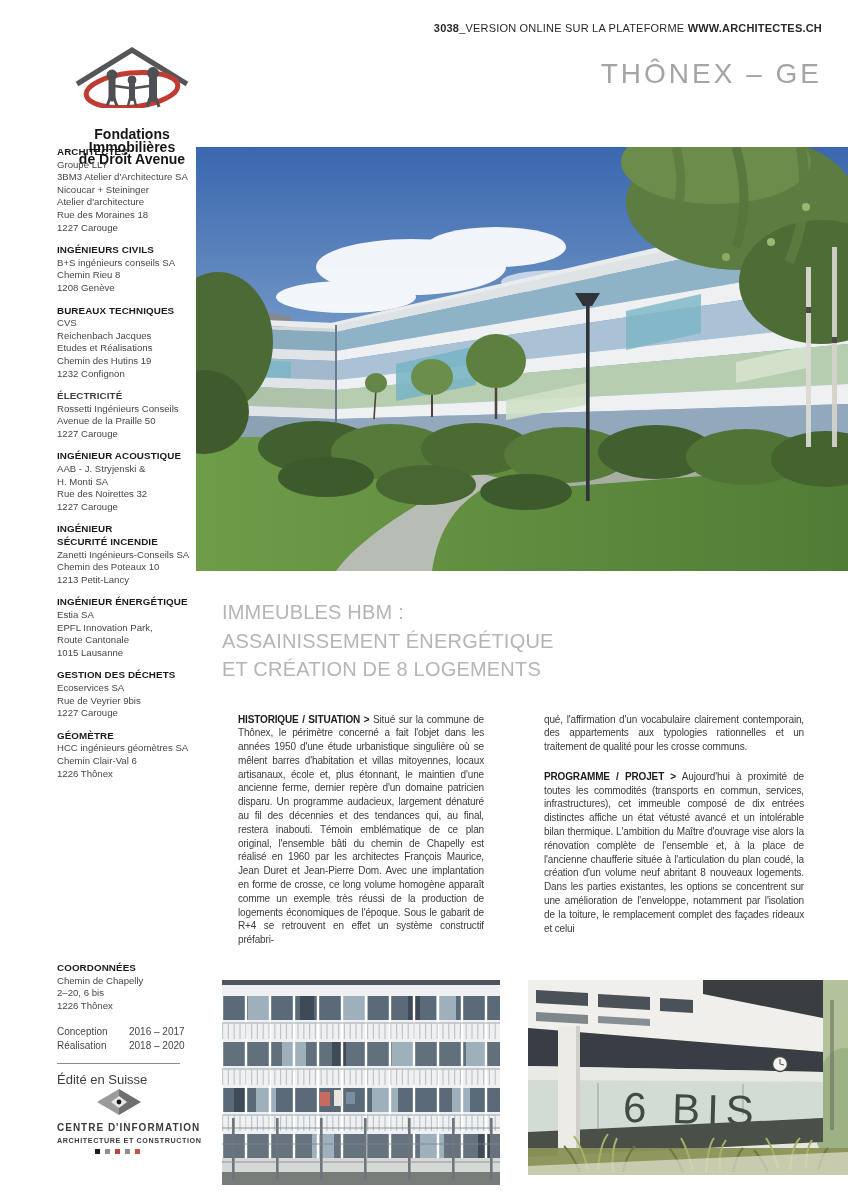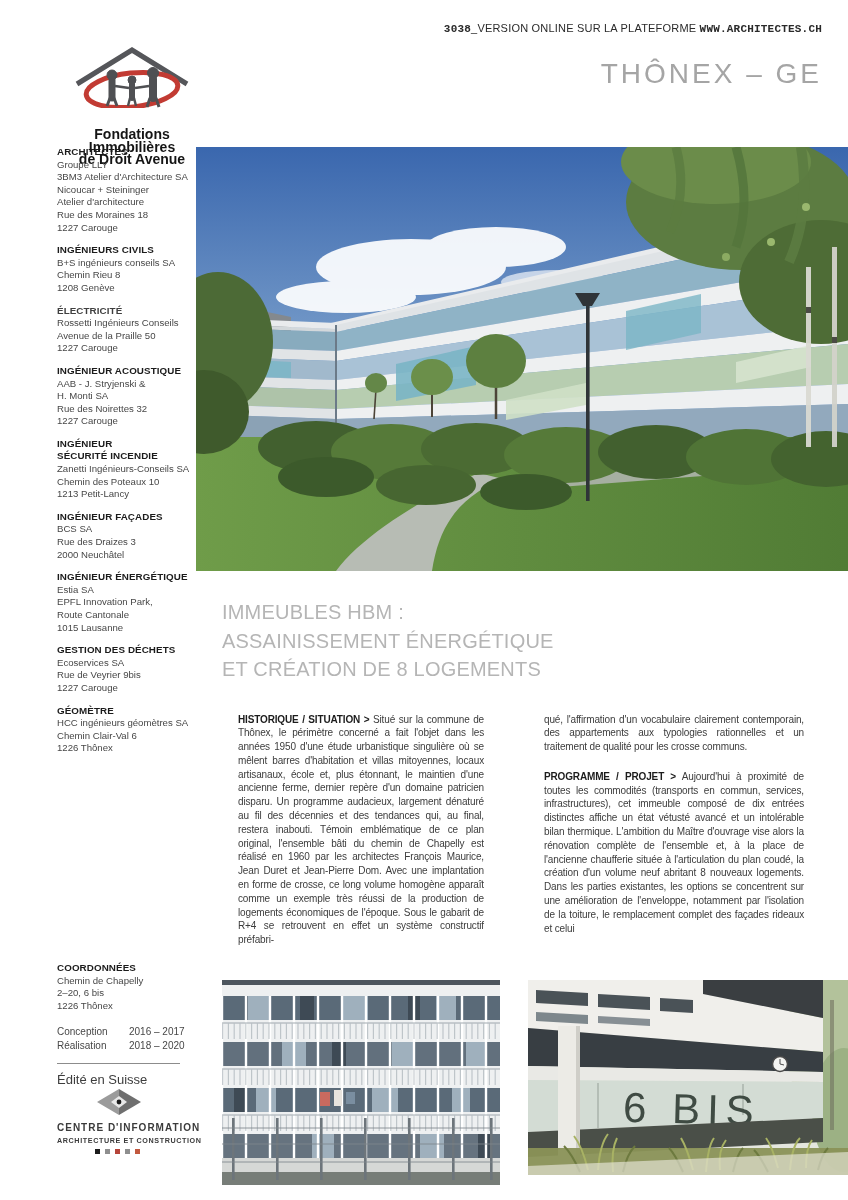--- a/index.html
+++ b/index.html
@@ -1,21 +1,21 @@
 <!DOCTYPE html>
 <html lang="fr"><head>
 <meta charset="utf-8">
 <style>
   html,body{margin:0;padding:0;background:#ffffff;}
   #page{position:relative;width:848px;height:1200px;background:#fff;overflow:hidden;
         font-family:"Liberation Sans", sans-serif;color:#3c3c3c;}
 
   
   .top-header{position:absolute;top:22px;right:26px;font-size:11px;letter-spacing:.2px;color:#2a2a2a;white-space:nowrap;}
-  .top-header .b{font-weight:700;font-family:Liberation Mono, monospace;}
+  .top-header .b{font-weight:700;}
 
   
   .brand{position:absolute;left:57px;top:42px;width:150px;text-align:center;}
   .brand .brand-text{font-size:14px;font-weight:700;color:#151515;line-height:12.5px;margin-top:16px;}
 
   
   .title{position:absolute;top:58px;right:26px;text-align:right;}
   .title .t1{font-size:30px;font-weight:700;color:#9a9a9a;letter-spacing:.5px;line-height:34px;}
   .title .t2{font-size:28px;font-weight:300;color:#a5a5a5;letter-spacing:3px;line-height:32px;}
 
@@ -98,44 +98,46 @@
 Rue des Moraines 18
 1227 Carouge</div>
     </div>
     <div class="sec">
       <div class="sec-h">INGÉNIEURS CIVILS</div>
       <div class="sec-b">B+S ingénieurs conseils SA
 Chemin Rieu 8
 1208 Genève</div>
     </div>
     <div class="sec">
+      <div class="sec-h">BUREAUX TECHNIQUES</div>
+      <div class="sec-b">CVS
+Reichenbach Jacques
+Etudes et Réalisations
+Chemin des Hutins 19
+1232 Confignon</div>
+    </div>
+    <div class="sec">
       <div class="sec-h light">ÉLECTRICITÉ</div>
       <div class="sec-b">Rossetti Ingénieurs Conseils
 Avenue de la Praille 50
 1227 Carouge</div>
     </div>
     <div class="sec">
       <div class="sec-h">INGÉNIEUR ACOUSTIQUE</div>
       <div class="sec-b">AAB - J. Stryjenski &amp;
 H. Monti SA
 Rue des Noirettes 32
 1227 Carouge</div>
     </div>
     <div class="sec">
       <div class="sec-h">INGÉNIEUR
 SÉCURITÉ INCENDIE</div>
       <div class="sec-b">Zanetti Ingénieurs-Conseils SA
 Chemin des Poteaux 10
 1213 Petit-Lancy</div>
-    </div>
-    <div class="sec">
-      <div class="sec-h">INGÉNIEUR FAÇADES</div>
-      <div class="sec-b">BCS SA
-Rue des Draizes 3
-2000 Neuchâtel</div>
     </div>
     <div class="sec">
       <div class="sec-h">INGÉNIEUR ÉNERGÉTIQUE</div>
       <div class="sec-b">Estia SA
 EPFL Innovation Park,
 Route Cantonale
 1015 Lausanne</div>
     </div>
     <div class="sec">
       <div class="sec-h">GESTION DES DÉCHETS</div>

